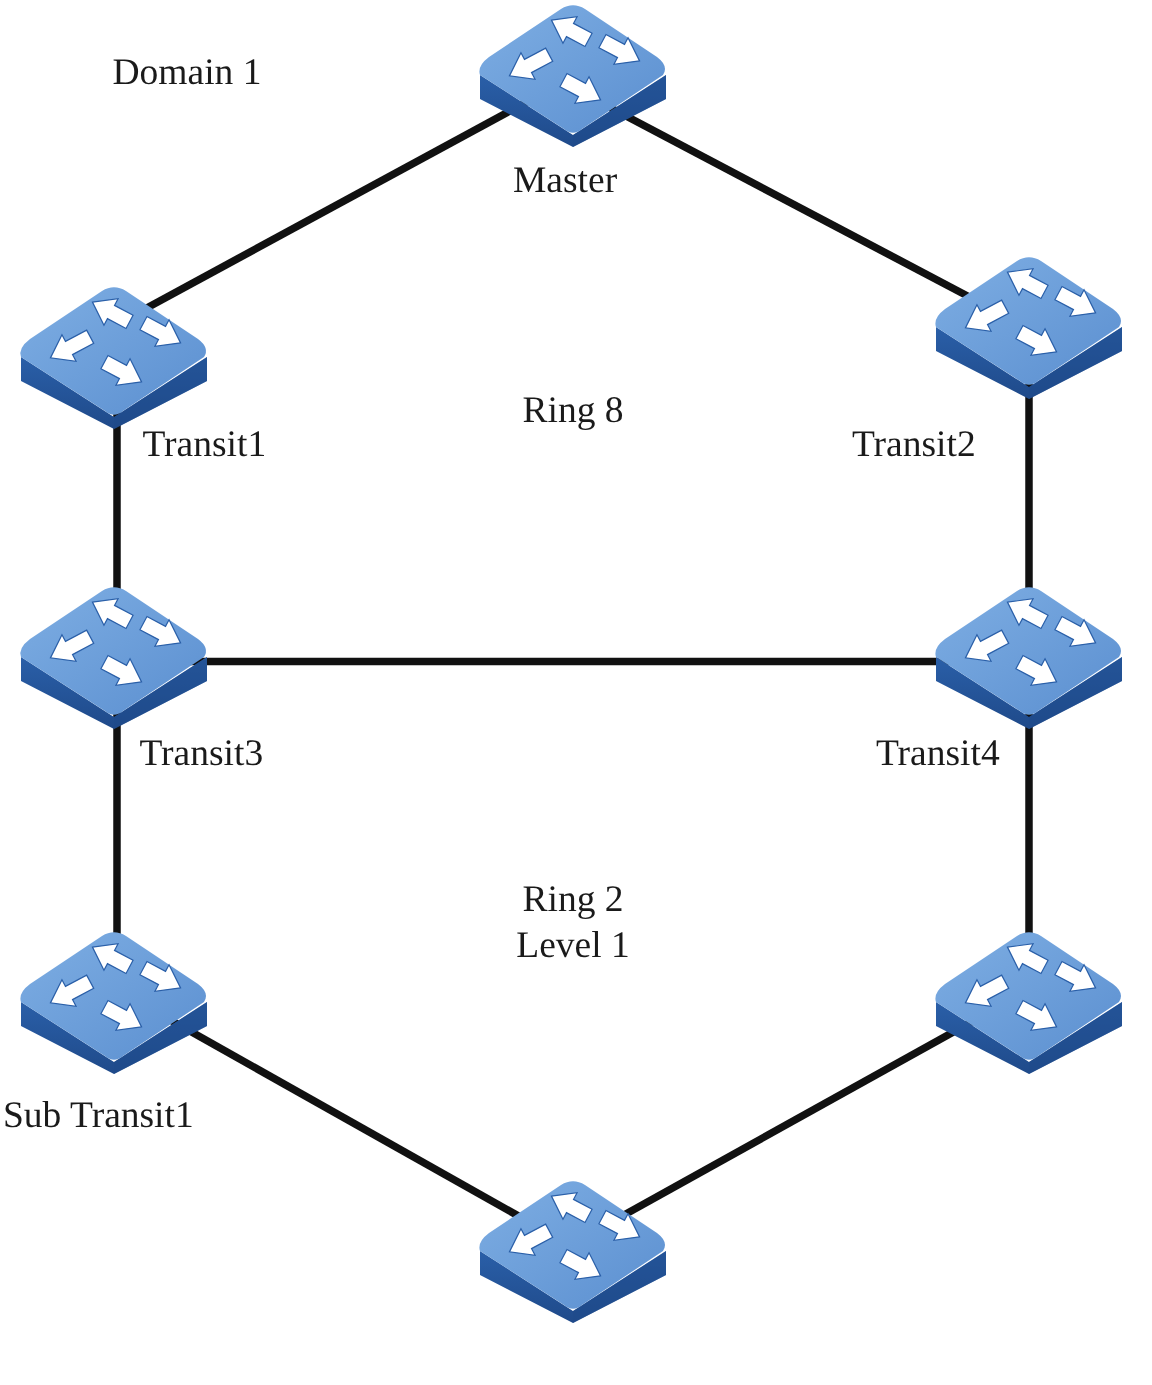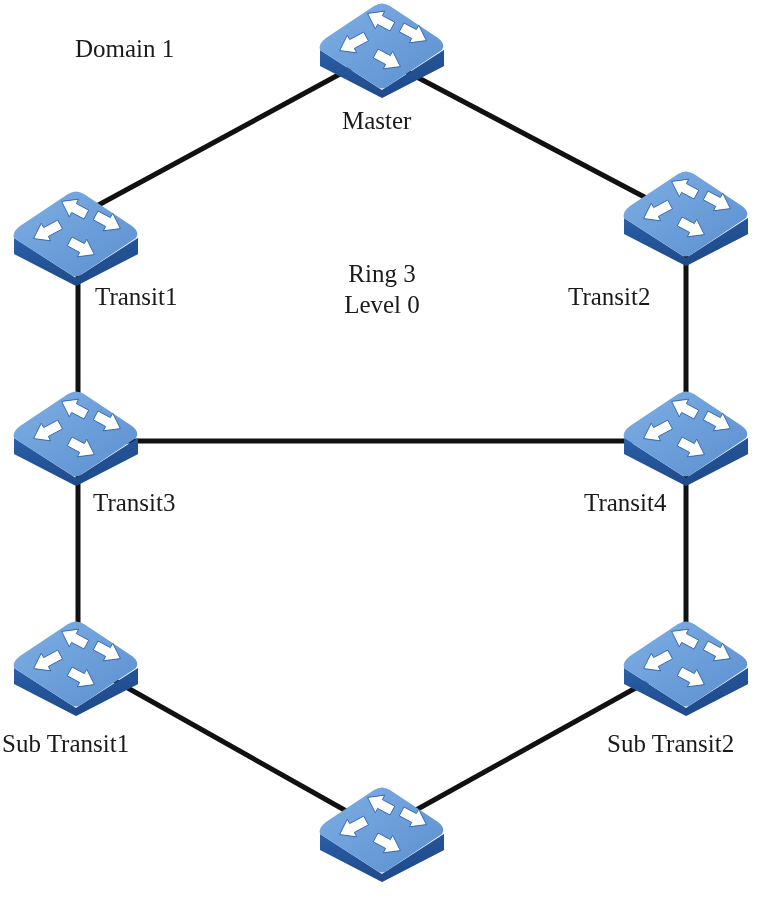--- a/index.html
+++ b/index.html
@@ -203,19 +203,21 @@
   </g>
 </svg></div>
 
   <div class="lbl" style="left:75px;top:36px;">Domain 1</div>
   <div class="lbl" style="left:342px;top:108px;font-family:Liberation Serif, serif;">Master</div>
   <div class="lbl" style="left:95px;top:284px;">Transit1</div>
   <div class="lbl" style="left:568px;top:284px;">Transit2</div>
   <div class="lbl" style="left:93px;top:490px;">Transit3</div>
   <div class="lbl" style="left:568px;top:490px;margin-left:16px;">Transit4</div>
   <div class="lbl" style="left:2px;top:731px;">Sub Transit1</div>
-  <div class="lbl" style="left:607px;top:731px;">Sub Transit2</div>
 
   <div class="ring-lbl" style="left:282px;top:258px;">
-    <span>Ring 3</span>
-    <span>Level 0</span>
+    <span>Ring 8</span>
+  </div>
+  <div class="ring-lbl" style="left:282px;top:584px;">
+    <span>Ring 2</span>
+    <span>Level 1</span>
   </div>
 </div>
 
 </body></html>

